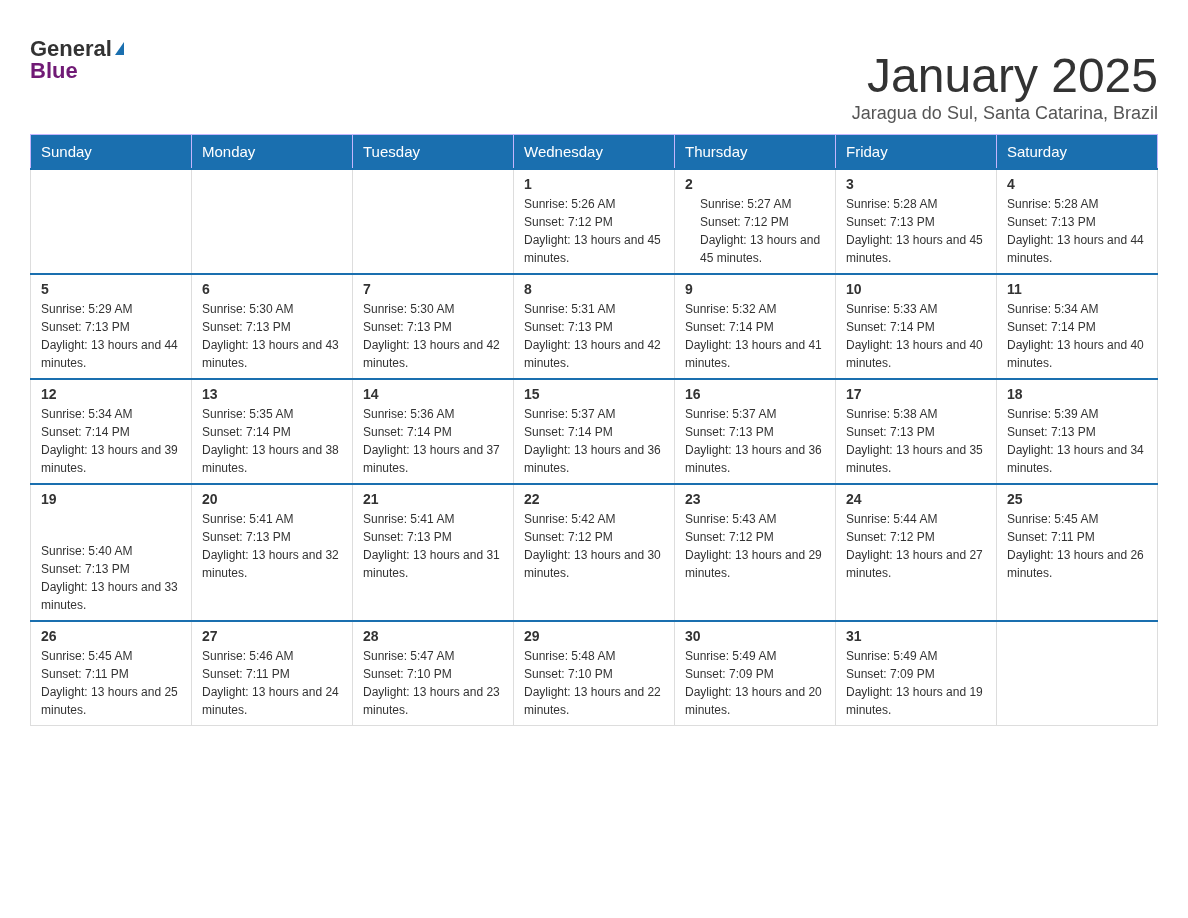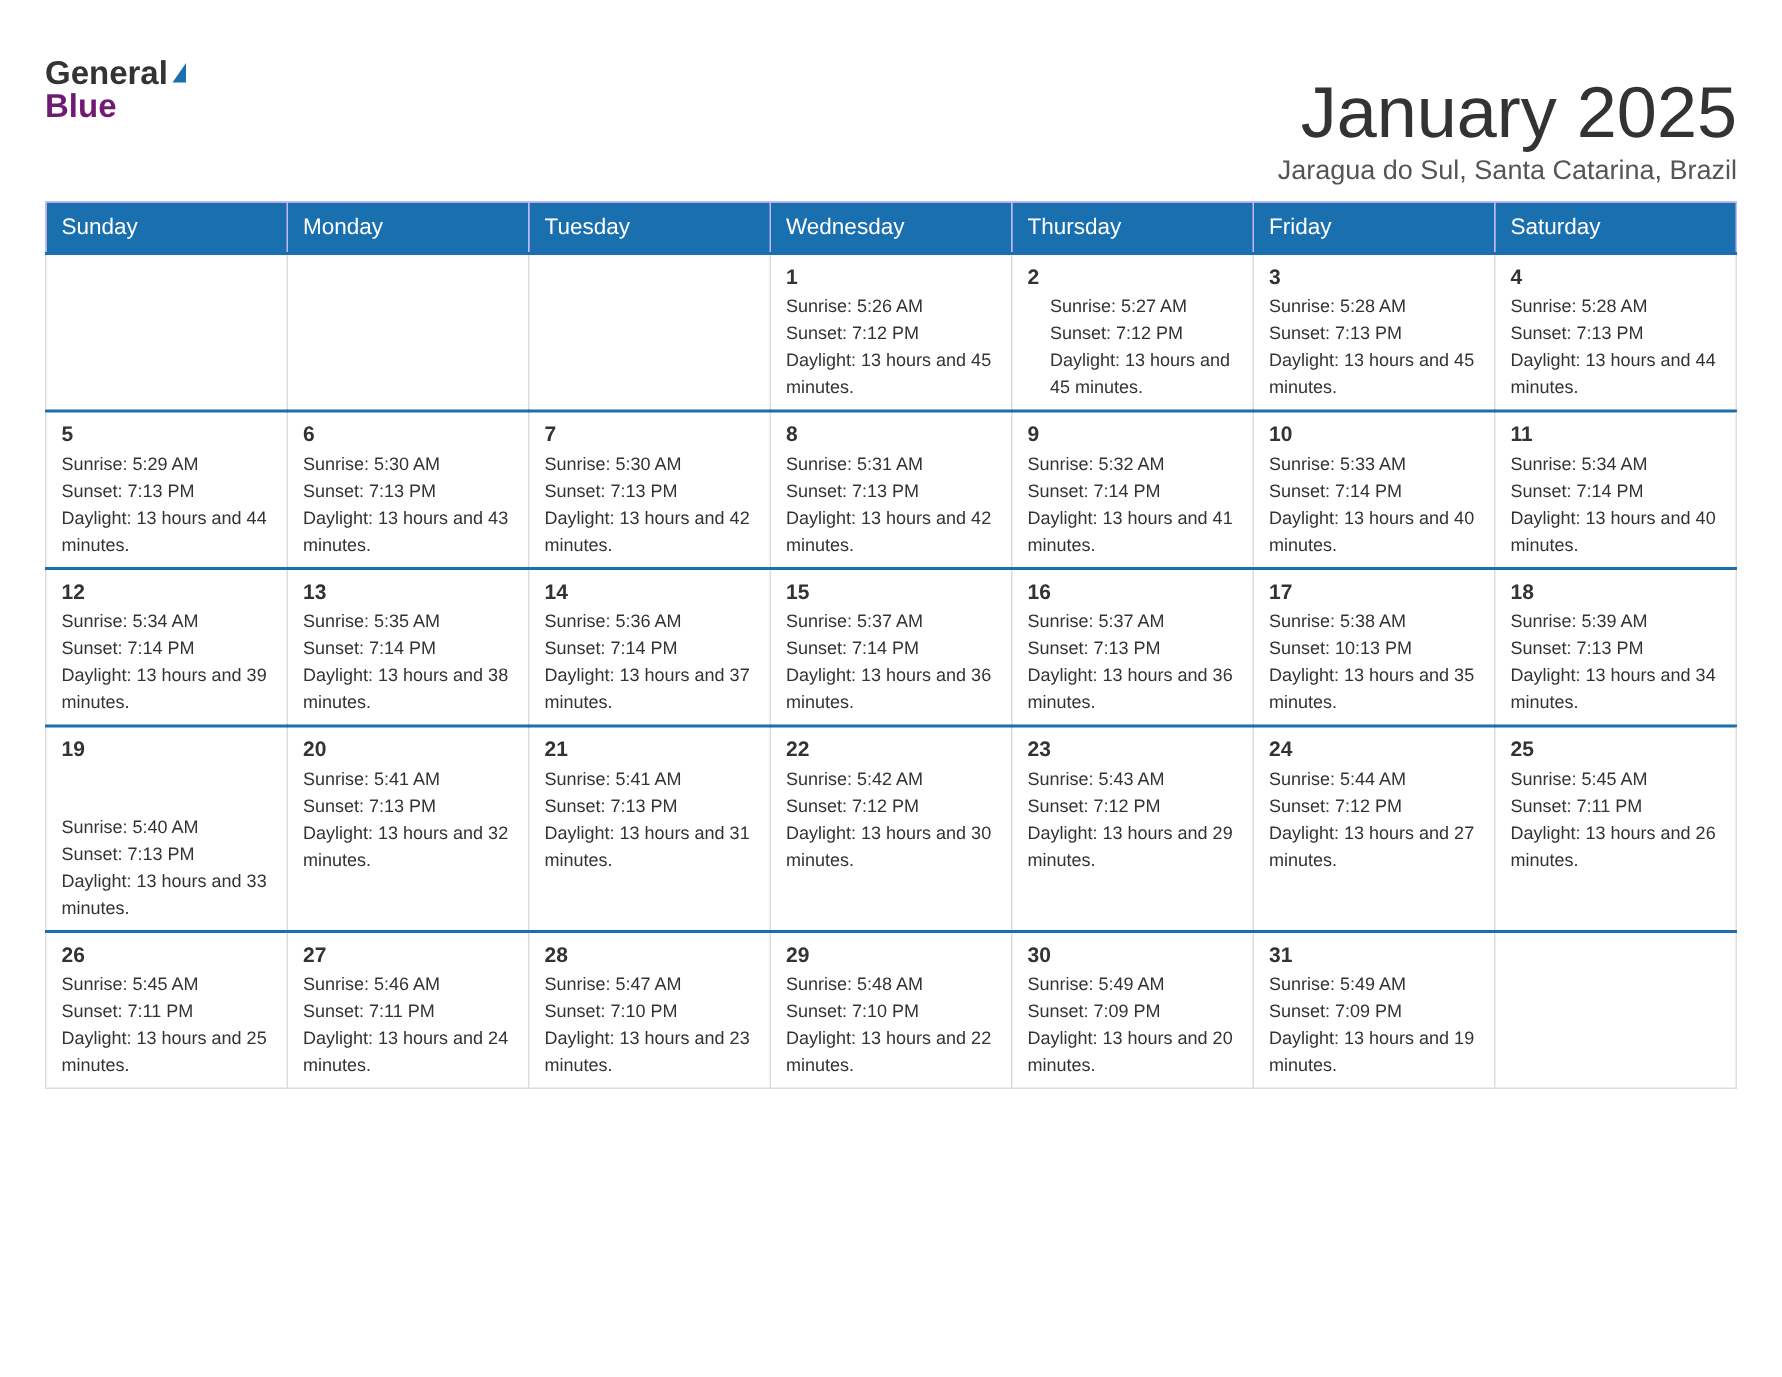--- a/index.html
+++ b/index.html
@@ -212,21 +212,21 @@
         </td>
         <td>
           <span class="day-number">16</span>
           <div class="day-info" style="white-space: pre-line;">Sunrise: 5:37 AM
 Sunset: 7:13 PM
 Daylight: 13 hours and 36 minutes.</div>
         </td>
         <td>
           <span class="day-number">17</span>
           <div class="day-info" style="white-space: pre-line;">Sunrise: 5:38 AM
-Sunset: 10:13 PM
+Sunset: 7:13 PM
 Daylight: 13 hours and 35 minutes.</div>
         </td>
         <td>
           <span class="day-number">18</span>
           <div class="day-info" style="white-space: pre-line;">Sunrise: 5:39 AM
 Sunset: 7:13 PM
 Daylight: 13 hours and 34 minutes.</div>
         </td>
       </tr>
       <tr>

